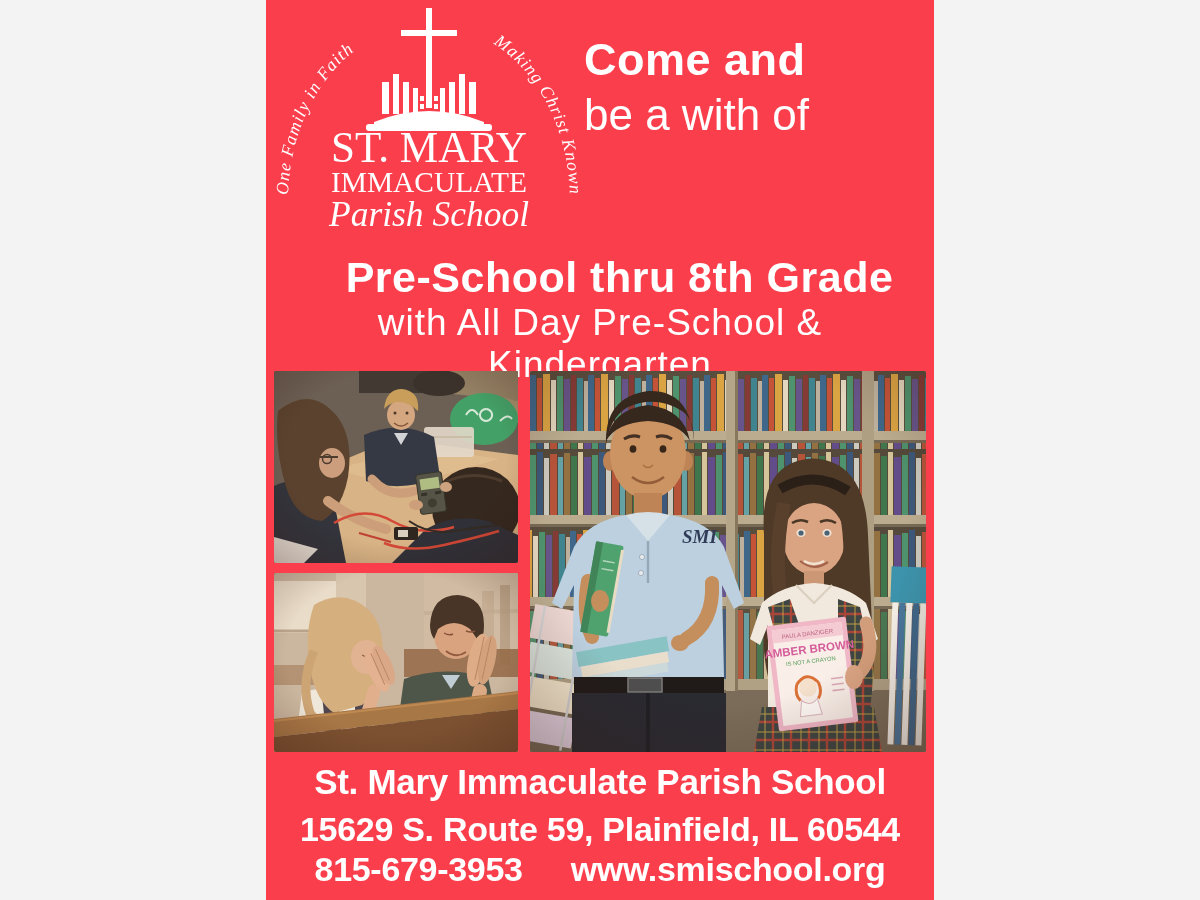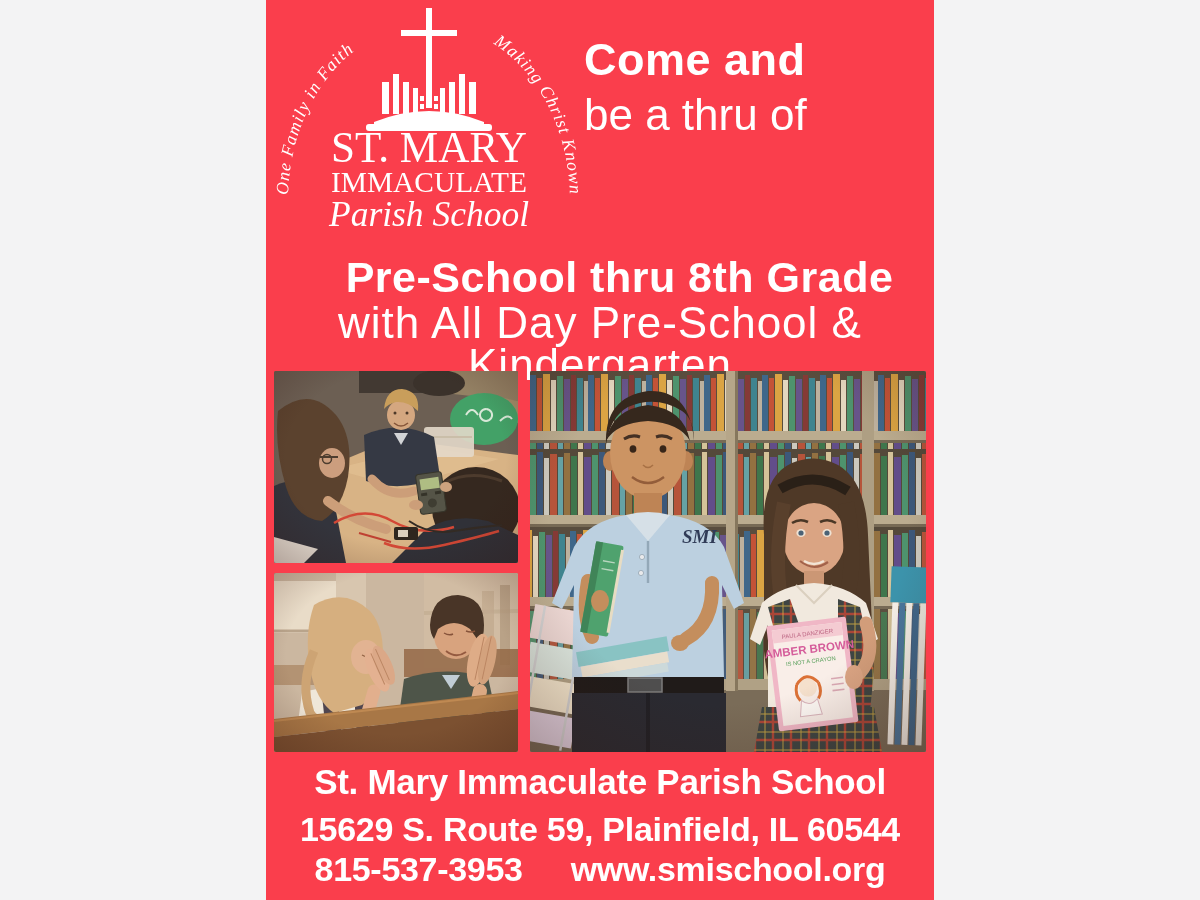--- a/index.html
+++ b/index.html
@@ -18,21 +18,21 @@
     overflow:hidden;
   }
   svg{display:block;}
   .logo-svg{position:absolute;left:12px;top:2px;width:302px;height:230px;overflow:visible;}
   .headline{position:absolute;left:318px;top:32px;width:350px;text-align:left;}
   .hl1{font-weight:bold;font-size:45px;line-height:55px;letter-spacing:.5px;}
   .hl2{font-weight:normal;font-size:44px;line-height:55px;}
   .hl3{font-weight:bold;font-size:47px;line-height:57px;letter-spacing:1px;}
   .program{position:absolute;left:0;top:252px;width:100%;text-align:center;}
   .pt{font-weight:bold;font-size:43px;line-height:50px;letter-spacing:.5px;padding-left:39px;}
-  .ps{font-weight:normal;font-size:44px;line-height:42px;letter-spacing:1px;}
+  .ps{font-weight:normal;font-size:37px;line-height:42px;letter-spacing:1px;}
   .photo{position:absolute;border-radius:2px;overflow:hidden;background:#6b5f55;}
   #ph1{left:8px;top:371px;width:244px;height:192px;}
   #ph2{left:8px;top:573px;width:244px;height:179px;}
   #ph3{left:264px;top:371px;width:396px;height:381px;}
   .photo svg{width:100%;height:100%;}
   .footer{position:absolute;left:0;top:762px;width:100%;text-align:center;font-weight:bold;}
   .f1{font-size:35px;line-height:40px;letter-spacing:-.3px;}
   .f2{font-size:34px;line-height:39px;letter-spacing:-.3px;margin-top:8px;}
   .f3{font-size:34px;line-height:40px;letter-spacing:-.3px;}
   .f3 .gap{display:inline-block;width:48px;}
@@ -71,21 +71,21 @@
         <rect x="88" y="122" width="126" height="7" rx="3"></rect>
       </g>
       <text x="151" y="160" text-anchor="middle" font-family="Liberation Serif,serif" font-size="44" textLength="196" lengthAdjust="spacingAndGlyphs">ST. MARY</text>
       <text x="151" y="190" text-anchor="middle" font-family="Liberation Serif,serif" font-size="29" textLength="196" lengthAdjust="spacingAndGlyphs">IMMACULATE</text>
       <text x="151" y="224" text-anchor="middle" font-family="Liberation Serif,serif" font-style="italic" font-size="36" textLength="200" lengthAdjust="spacingAndGlyphs">Parish School</text>
     </g>
   </svg>
 
   <div class="headline">
     <div class="hl1">Come and</div>
-    <div class="hl2">be a thru of</div>
+    <div class="hl2">be a with of</div>
   </div>
 
   <div class="program">
     <div class="pt">Pre-School thru 8th Grade</div>
     <div class="ps">with All Day Pre-School &amp; Kindergarten</div>
   </div>
 
   <div class="photo" id="ph1">
   <svg viewBox="0 0 244 192" preserveAspectRatio="none" aria-hidden="true">
     <defs>
@@ -366,17 +366,17 @@
     </g>
     <rect width="396" height="381" fill="#f2b98c" opacity=".09"></rect>
     <rect width="396" height="381" fill="url(#vg3)"></rect>
   </svg>
   </div>
 
   <div class="footer">
     <div class="f1">St. Mary Immaculate Parish School</div>
     <div class="f2">15629 S. Route 59, Plainfield, IL 60544</div>
     <div class="f3">
-      <span>815-537-3953</span><span class="gap"></span><span>www.smischool.org</span>
+      <span>815-679-3953</span><span class="gap"></span><span>www.smischool.org</span>
     </div>
   </div>
 
 </div>
 
 </body></html>

